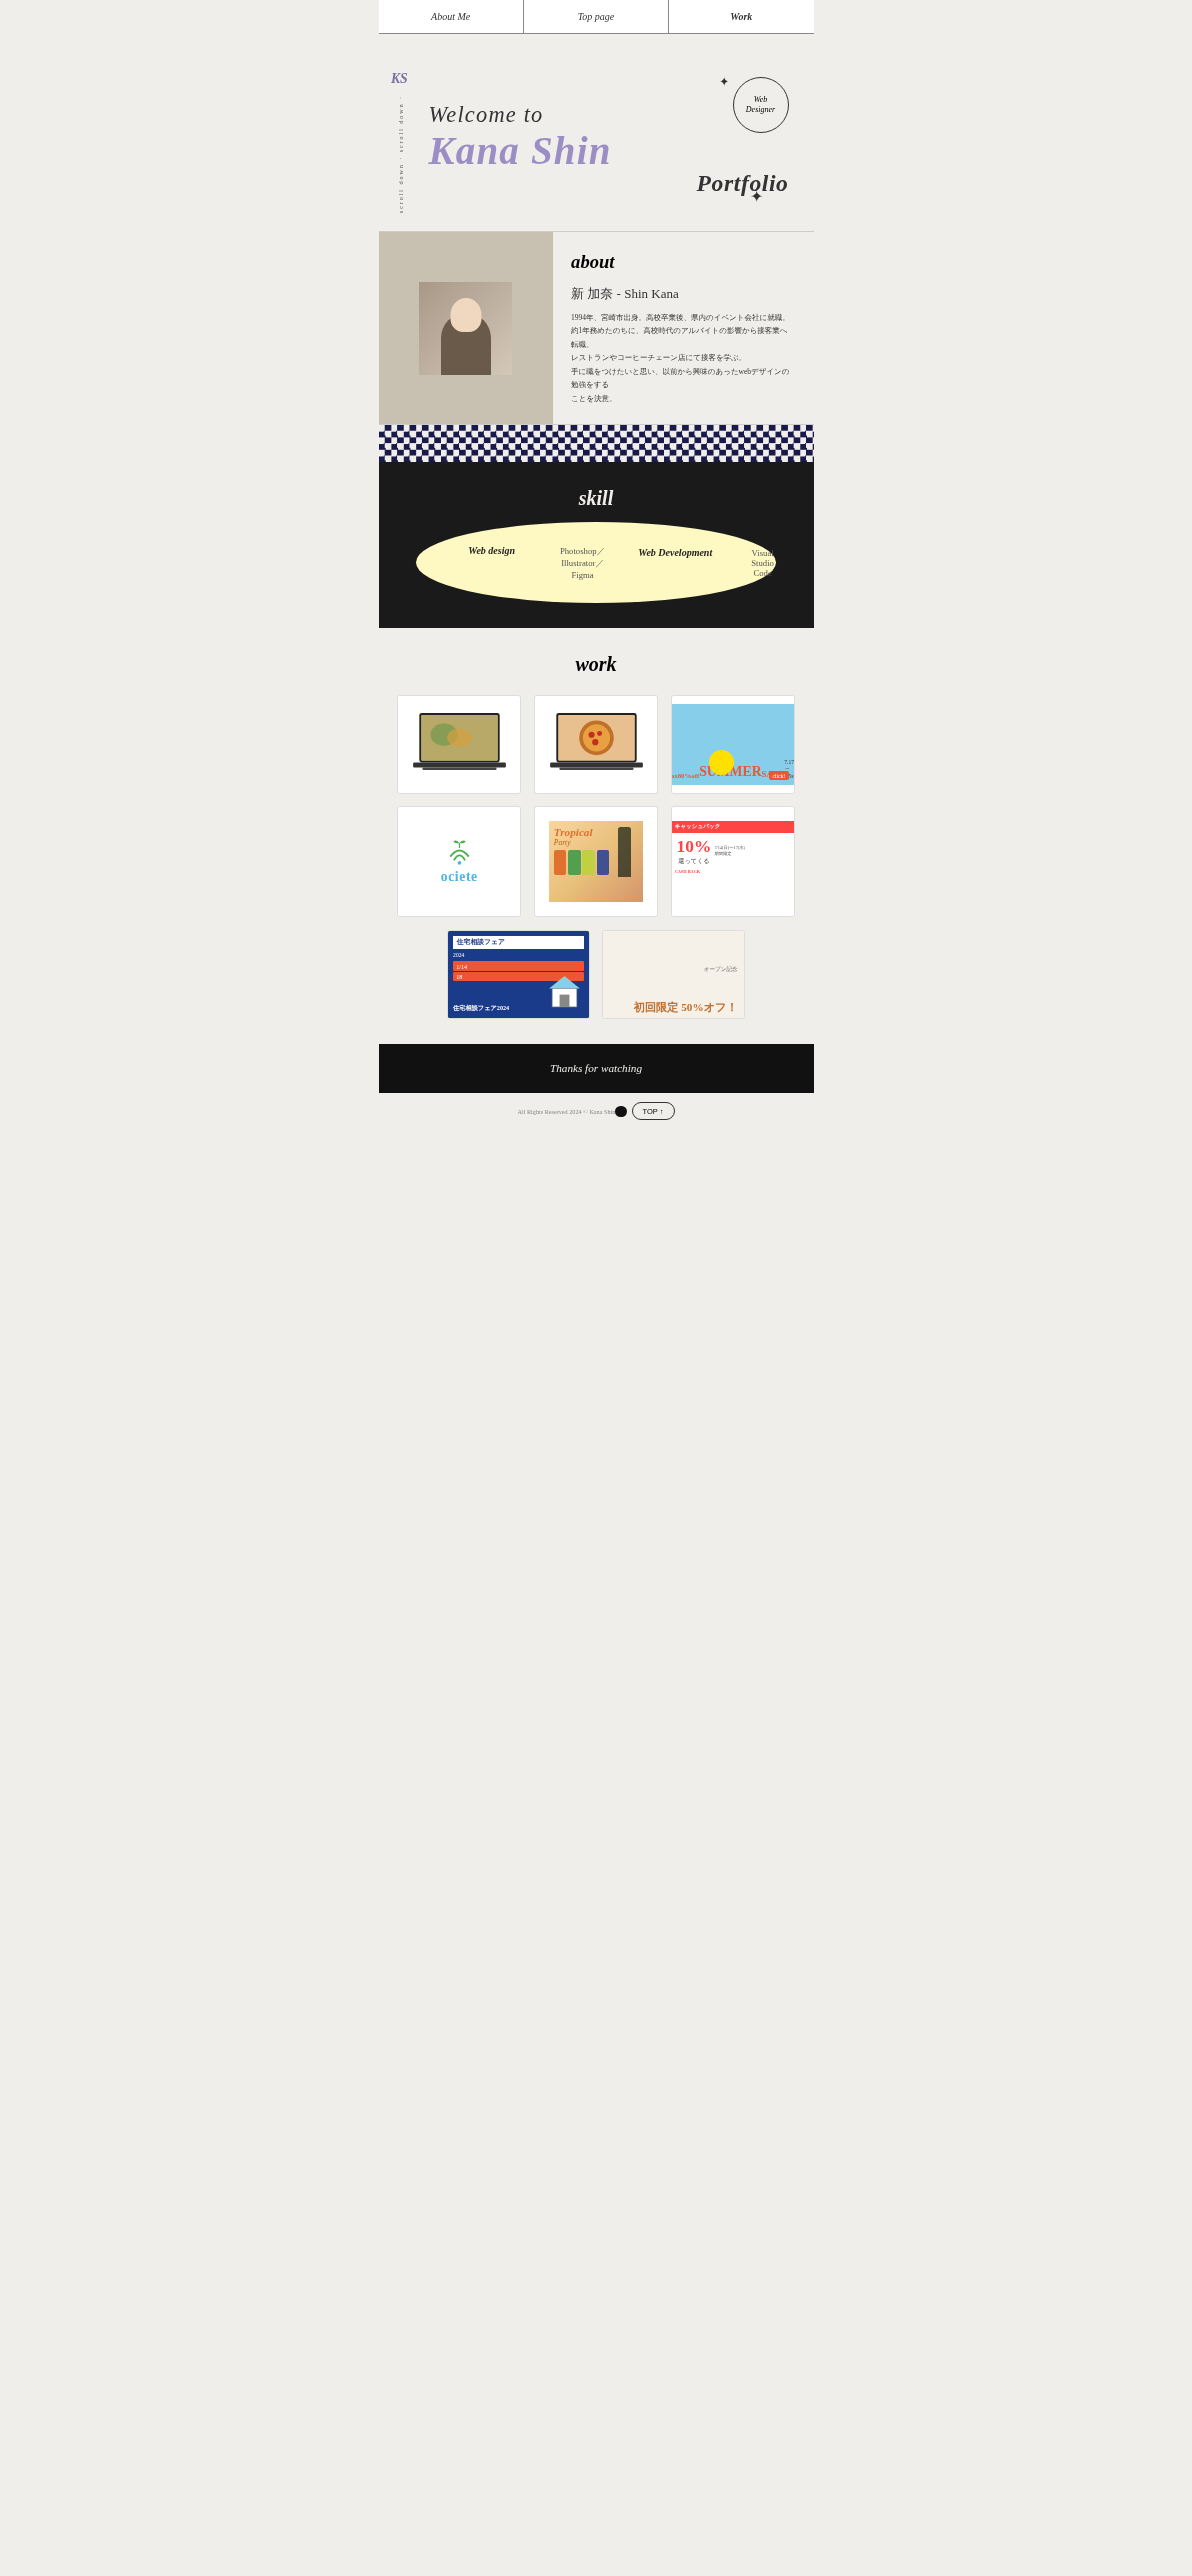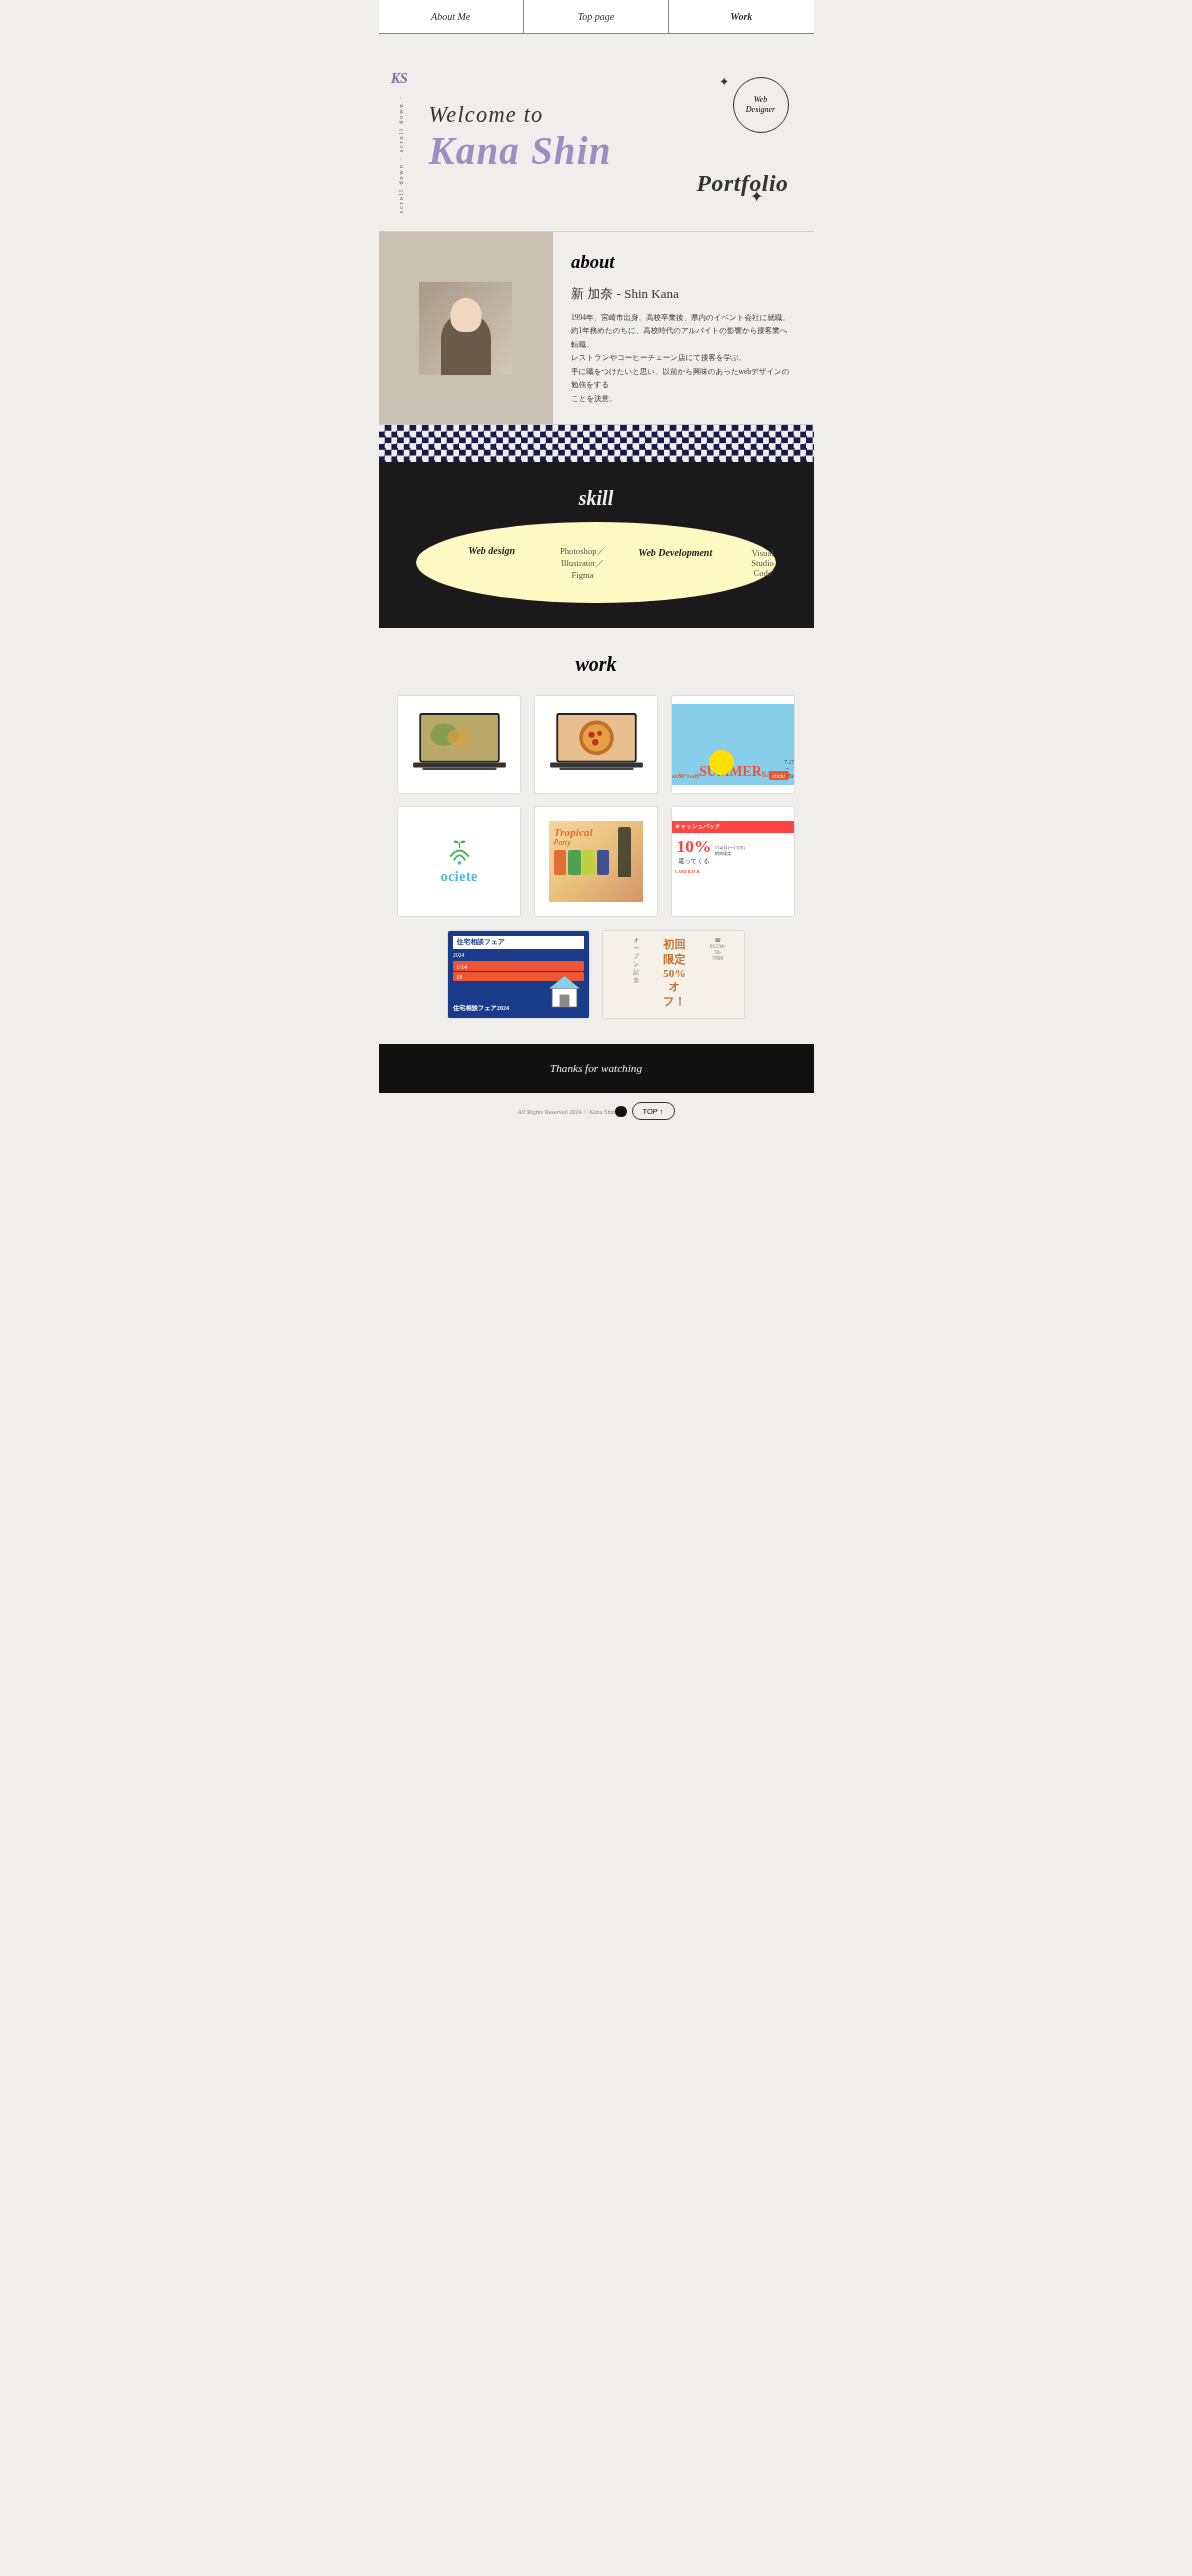--- a/index.html
+++ b/index.html
@@ -396,21 +396,22 @@
       display: inline-block;
     }
 
     
     .salon-card {
       width: 100%;
       height: 81px;
       background: #f5f0e8;
       overflow: hidden;
       display: flex;
-      align-items: flex-start;
+      flex-direction: column;
+      align-items: flex-end;
       justify-content: center;
       padding: 5px;
       font-size: 6.2px;
       color: #555;
       text-align: center;
       gap: 24px;
     }
     .salon-discount {
       font-size: 11.2px;
       font-weight: bold;

